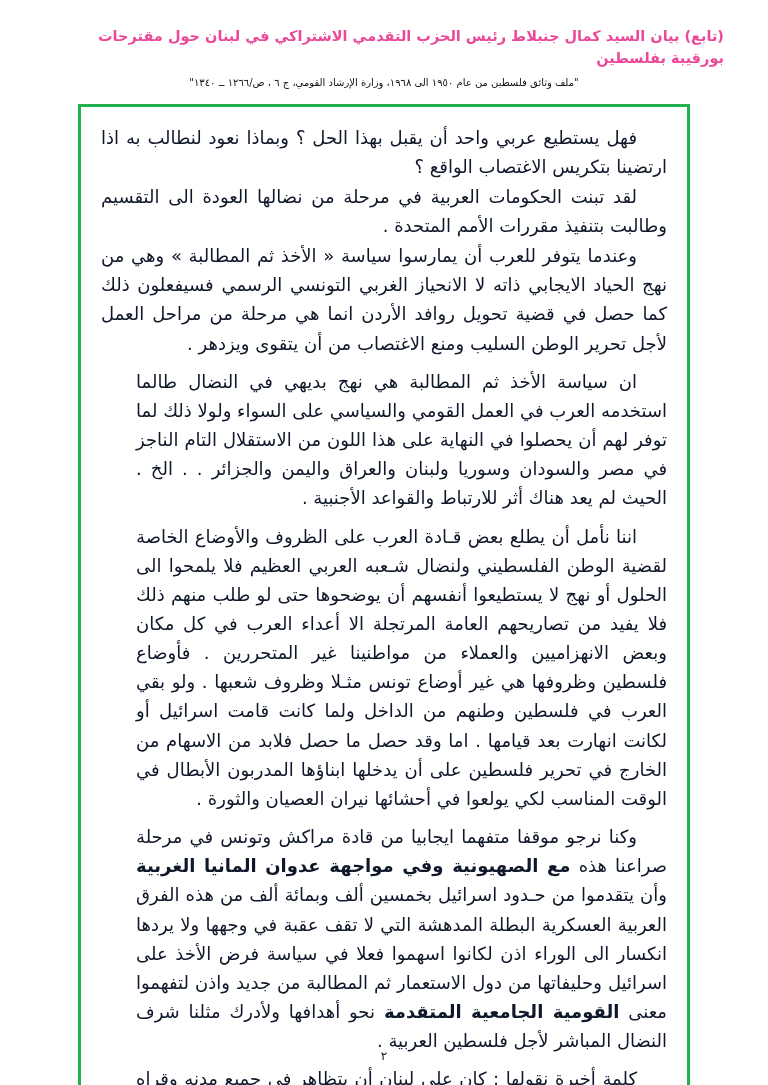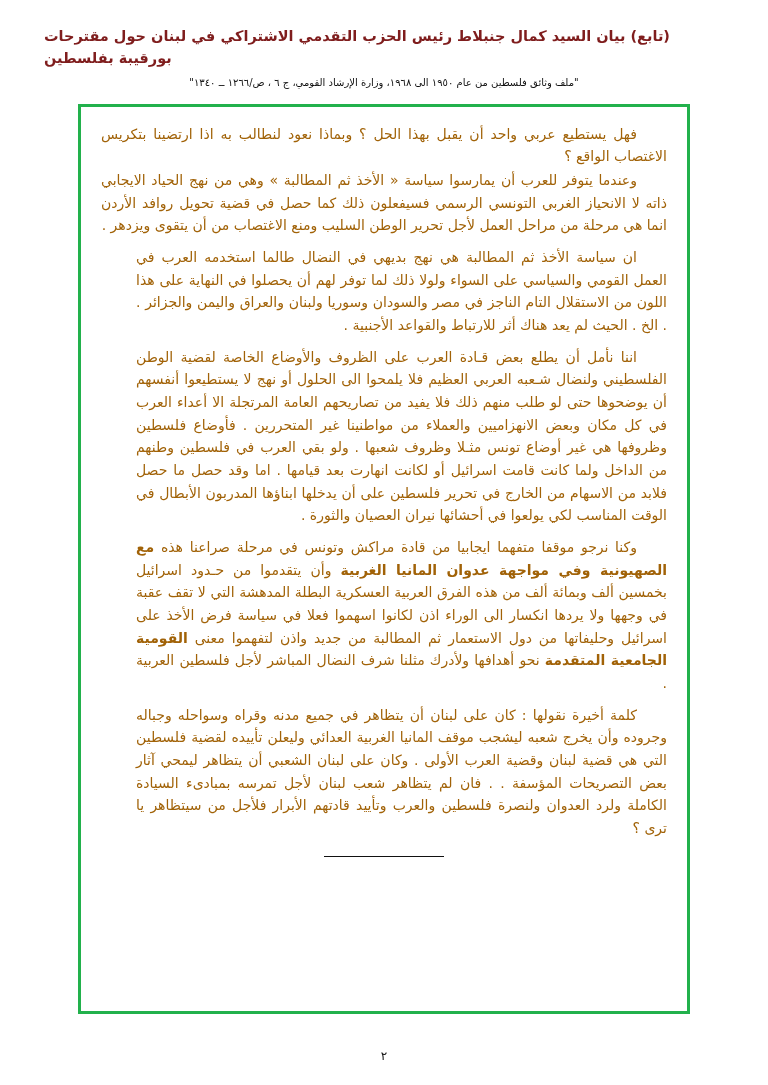--- a/index.html
+++ b/index.html
@@ -16,25 +16,25 @@
     overflow: hidden;
   }
   .page {
     width: 768px;
     height: 1085px;
     box-sizing: border-box;
     padding: 26px 34px 10px 34px;
     position: relative;
   }
   .doc-title {
-    text-align: left;
+    text-align: right;
     font-size: 14.5px;
     font-weight: bold;
     line-height: 1.5;
-    color: #7f1d1d;
+    color: #ec4899;
     margin: 0 10px 6px 10px;
     letter-spacing: 0;
   }
   .doc-source {
     text-align: center;
     font-size: 10px;
     color: #111;
     margin: 0 0 14px 0;
     line-height: 1.4;
   }
@@ -42,25 +42,25 @@
     border: 3px solid #22b14c;
     box-sizing: border-box;
     margin: 0 44px;
     padding: 16px 20px 18px 20px;
     min-height: 910px;
     position: relative;
     background: #fff;
   }
   .body-text p {
     margin: 0 0 1px 0;
-    font-size: 14px;
+    font-size: 18px;
     line-height: 1.62;
     text-align: justify;
     text-justify: inter-word;
-    color: #a16207;
+    color: #0f172a;
   }
   .body-text p.indent {
     text-indent: 30px;
   }
   .body-text p.gap {
     margin-top: 9px;
     margin-left: 35px;
   }
   .body-text b {
     font-weight: bold;
@@ -89,20 +89,21 @@
 <body>
 
 <div class="page">
 
   <div class="doc-title">(تابع) بيان السيد كمال جنبلاط رئيس الحزب التقدمي الاشتراكي في لبنان حول مقترحات بورقيبة بفلسطين</div>
   <div class="doc-source">"ملف وثائق فلسطين من عام ١٩٥٠ الى ١٩٦٨، وزارة الإرشاد القومي، ج ٦ ، ص/١٢٦٦ ــ ١٣٤٠"</div>
 
   <div class="frame">
     <div class="body-text">
       <p class="indent">فهل يستطيع عربي واحد أن يقبل بهذا الحل ؟ وبماذا نعود لنطالب به اذا ارتضينا بتكريس الاغتصاب الواقع ؟</p>
+      <p class="indent">لقد تبنت الحكومات العربية في مرحلة من نضالها العودة الى التقسيم وطالبت بتنفيذ مقررات الأمم المتحدة .</p>
       <p class="indent">وعندما يتوفر للعرب أن يمارسوا سياسة « الأخذ ثم المطالبة » وهي من نهج الحياد الايجابي ذاته لا الانحياز الغربي التونسي الرسمي فسيفعلون ذلك كما حصل في قضية تحويل روافد الأردن انما هي مرحلة من مراحل العمل لأجل تحرير الوطن السليب ومنع الاغتصاب من أن يتقوى ويزدهر .</p>
       <p class="indent gap">ان سياسة الأخذ ثم المطالبة هي نهج بديهي في النضال طالما استخدمه العرب في العمل القومي والسياسي على السواء ولولا ذلك لما توفر لهم أن يحصلوا في النهاية على هذا اللون من الاستقلال التام الناجز في مصر والسودان وسوريا ولبنان والعراق واليمن والجزائر . . الخ . الحيث لم يعد هناك أثر للارتباط والقواعد الأجنبية .</p>
       <p class="indent gap">اننا نأمل أن يطلع بعض قـادة العرب على الظروف والأوضاع الخاصة لقضية الوطن الفلسطيني ولنضال شـعبه العربي العظيم فلا يلمحوا الى الحلول أو نهج لا يستطيعوا أنفسهم أن يوضحوها حتى لو طلب منهم ذلك فلا يفيد من تصاريحهم العامة المرتجلة الا أعداء العرب في كل مكان وبعض الانهزاميين والعملاء من مواطنينا غير المتحررين . فأوضاع فلسطين وظروفها هي غير أوضاع تونس مثـلا وظروف شعبها . ولو بقي العرب في فلسطين وطنهم من الداخل ولما كانت قامت اسرائيل أو لكانت انهارت بعد قيامها . اما وقد حصل ما حصل فلابد من الاسهام من الخارج في تحرير فلسطين على أن يدخلها ابناؤها المدربون الأبطال في الوقت المناسب لكي يولعوا في أحشائها نيران العصيان والثورة .</p>
       <p class="indent gap">وكنا نرجو موقفا متفهما ايجابيا من قادة مراكش وتونس في مرحلة صراعنا هذه <b>مع الصهيونية وفي مواجهة عدوان المانيا الغربية</b> وأن يتقدموا من حـدود اسرائيل بخمسين ألف وبمائة ألف من هذه الفرق العربية العسكرية البطلة المدهشة التي لا تقف عقبة في وجهها ولا يردها انكسار الى الوراء اذن لكانوا اسهموا فعلا في سياسة فرض الأخذ على اسرائيل وحليفاتها من دول الاستعمار ثم المطالبة من جديد واذن لتفهموا معنى <b>القومية الجامعية المتقدمة</b> نحو أهدافها ولأدرك مثلنا شرف النضال المباشر لأجل فلسطين العربية .</p>
       <p class="indent gap">كلمة أخيرة نقولها : كان على لبنان أن يتظاهر في جميع مدنه وقراه وسواحله وجباله وجروده وأن يخرج شعبه ليشجب موقف المانيا الغربية العدائي وليعلن تأييده لقضية فلسطين التي هي قضية لبنان وقضية العرب الأولى . وكان على لبنان الشعبي أن يتظاهر ليمحي آثار بعض التصريحات المؤسفة . . فان لم يتظاهر شعب لبنان لأجل تمرسه بمبادىء السيادة الكاملة ولرد العدوان ولنصرة فلسطين والعرب وتأييد قادتهم الأبرار فلأجل من سيتظاهر يا ترى ؟</p>
 
       <div class="rule-wrap">
         <div class="rule"></div>
       </div>
     </div>

